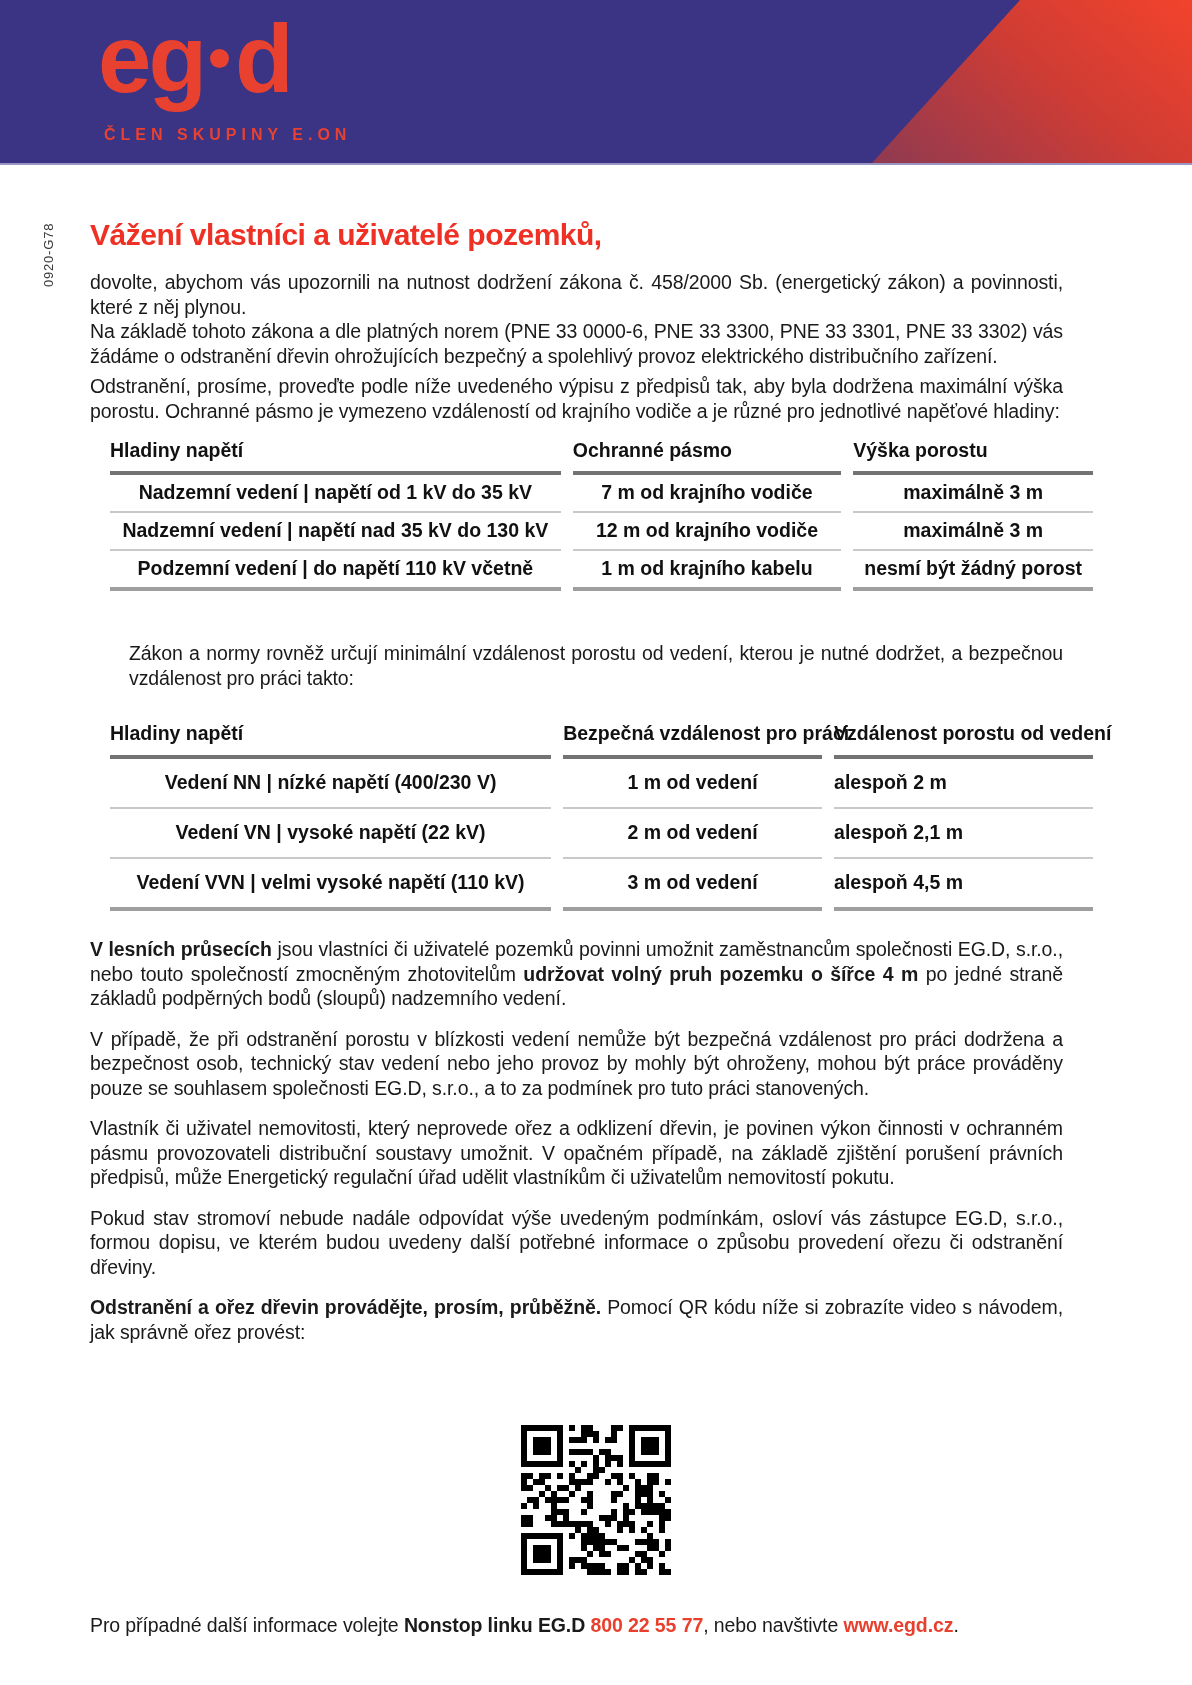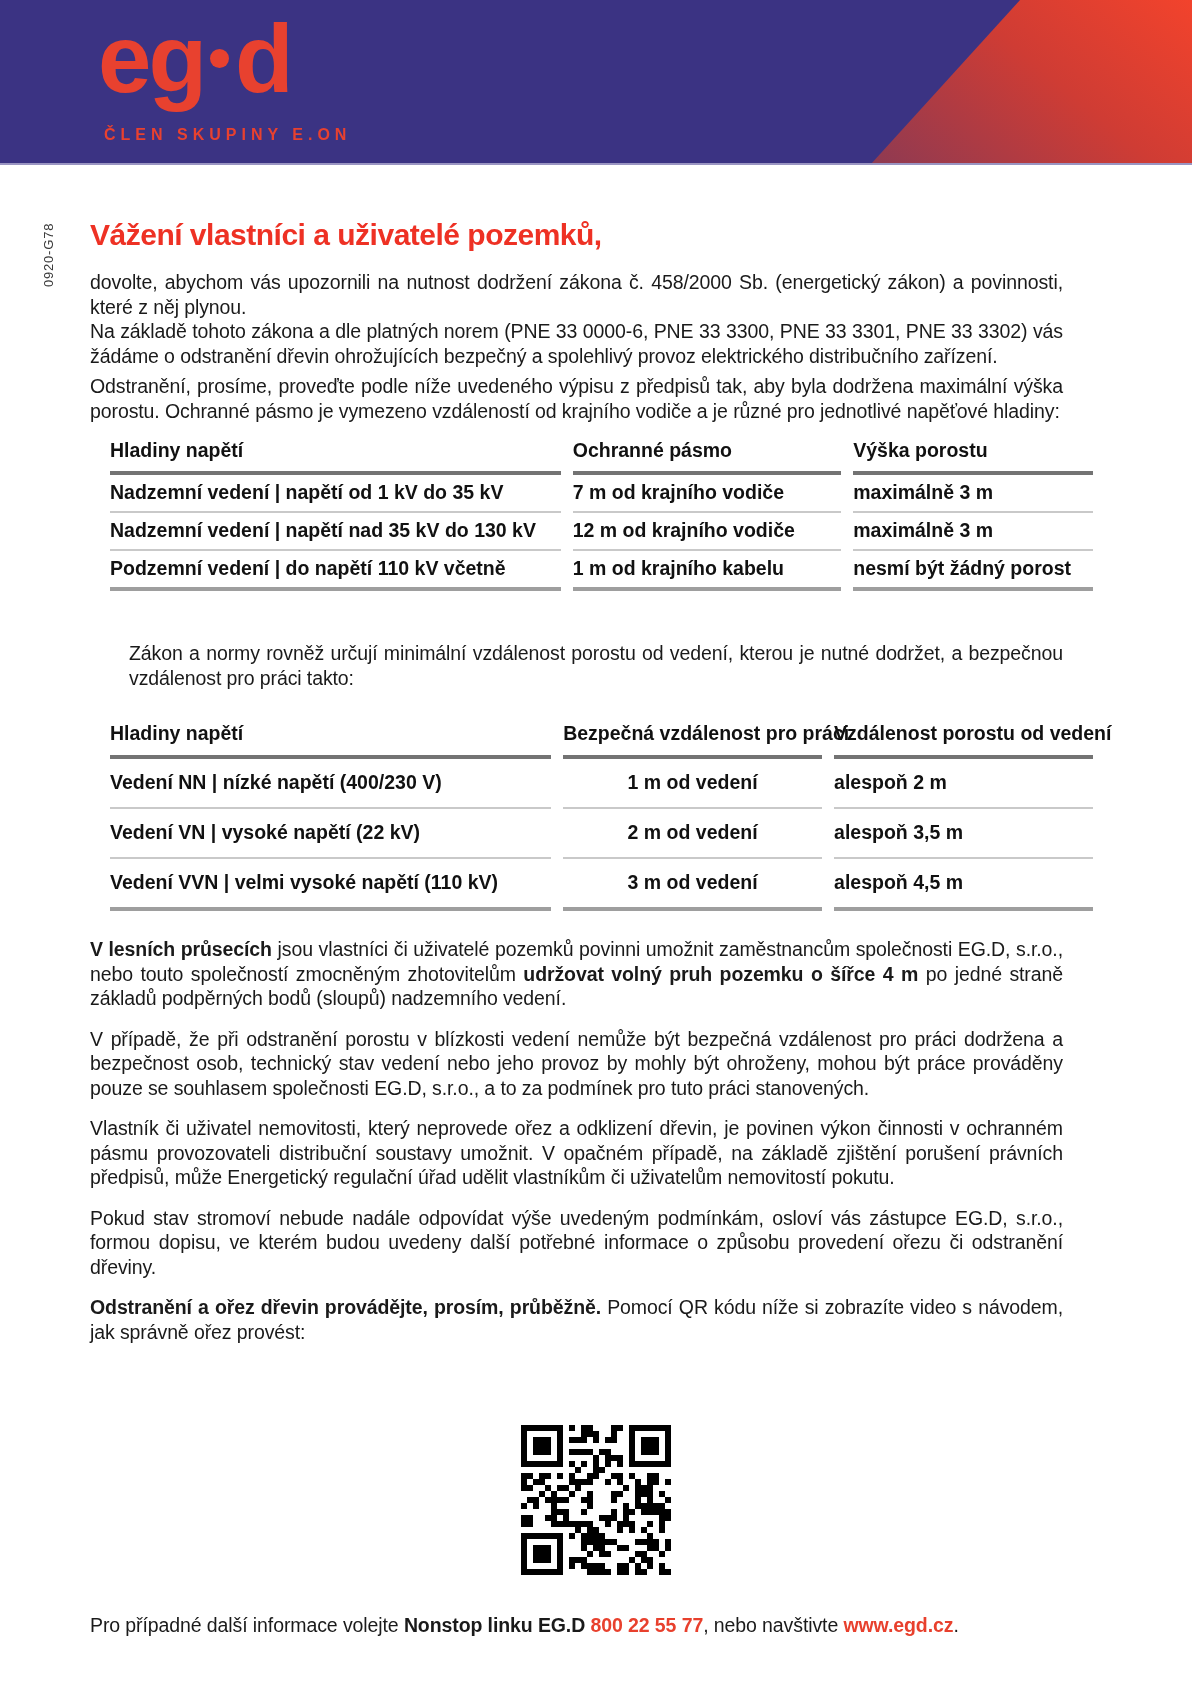--- a/index.html
+++ b/index.html
@@ -75,21 +75,21 @@
   
   table{
     border-collapse:separate;
     border-spacing:12px 0;
     margin:10px 0 0 8px;
     width:calc(100% - 8px);
     table-layout:fixed;
   }
   th,td{
     font-size:19.5px;font-weight:700;color:#111;
-    white-space:nowrap;overflow:visible;
+    white-space:nowrap;overflow:visible;text-align:center;
   }
   th{text-align:left;padding:4px 0 9px 0;border-bottom:4px solid #737373;}
   td{padding:6px 0 7px 0;border-bottom:2px solid #c9c9c9;}
   tbody tr:last-child td{border-bottom:4px solid #9e9e9e;}
   .t1{margin-top:12px;}
   .t1 th:nth-child(1),.t1 td:nth-child(1){width:47%;}
   .t1 th:nth-child(2),.t1 td:nth-child(2){width:28%;}
   .t1 th:nth-child(3),.t1 td:nth-child(3){width:25%;}
   .t2{margin-top:28px;}
   .t2 th:nth-child(1),.t2 td:nth-child(1){width:46%;}
@@ -171,21 +171,21 @@
         </thead>
         <tbody>
           <tr>
             <td>Vedení NN | nízké napětí (400/230 V)</td>
             <td>1 m od vedení</td>
             <td>alespoň 2 m</td>
           </tr>
           <tr>
             <td>Vedení VN | vysoké napětí (22 kV)</td>
             <td>2 m od vedení</td>
-            <td>alespoň 3,5 m</td>
+            <td>alespoň 2,1 m</td>
           </tr>
           <tr>
             <td>Vedení VVN | velmi vysoké napětí (110 kV)</td>
             <td>3 m od vedení</td>
             <td>alespoň 4,5 m</td>
           </tr>
         </tbody>
       </table>
 
     <p class="gap" style="margin-top:26px"><b>V lesních průsecích</b><span> jsou vlastníci či uživatelé pozemků povinni umožnit zaměstnancům společnosti EG.D, s.r.o., nebo touto společností zmocněným zhotovitelům </span><b>udržovat volný pruh pozemku o šířce 4 m</b><span> po jedné straně základů podpěrných bodů (sloupů) nadzemního vedení.</span></p>

